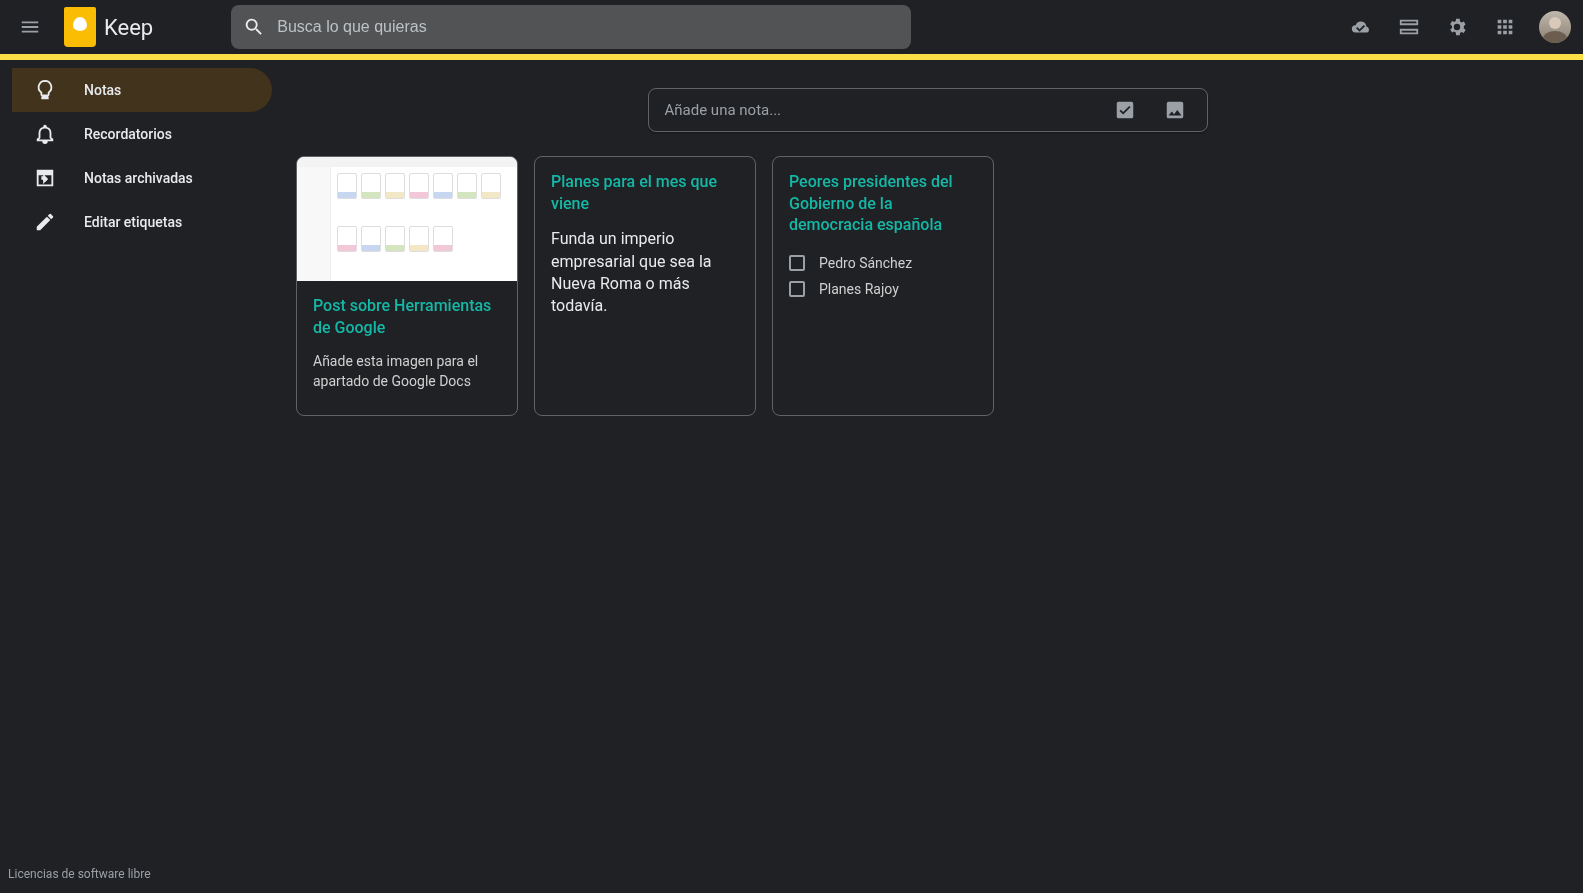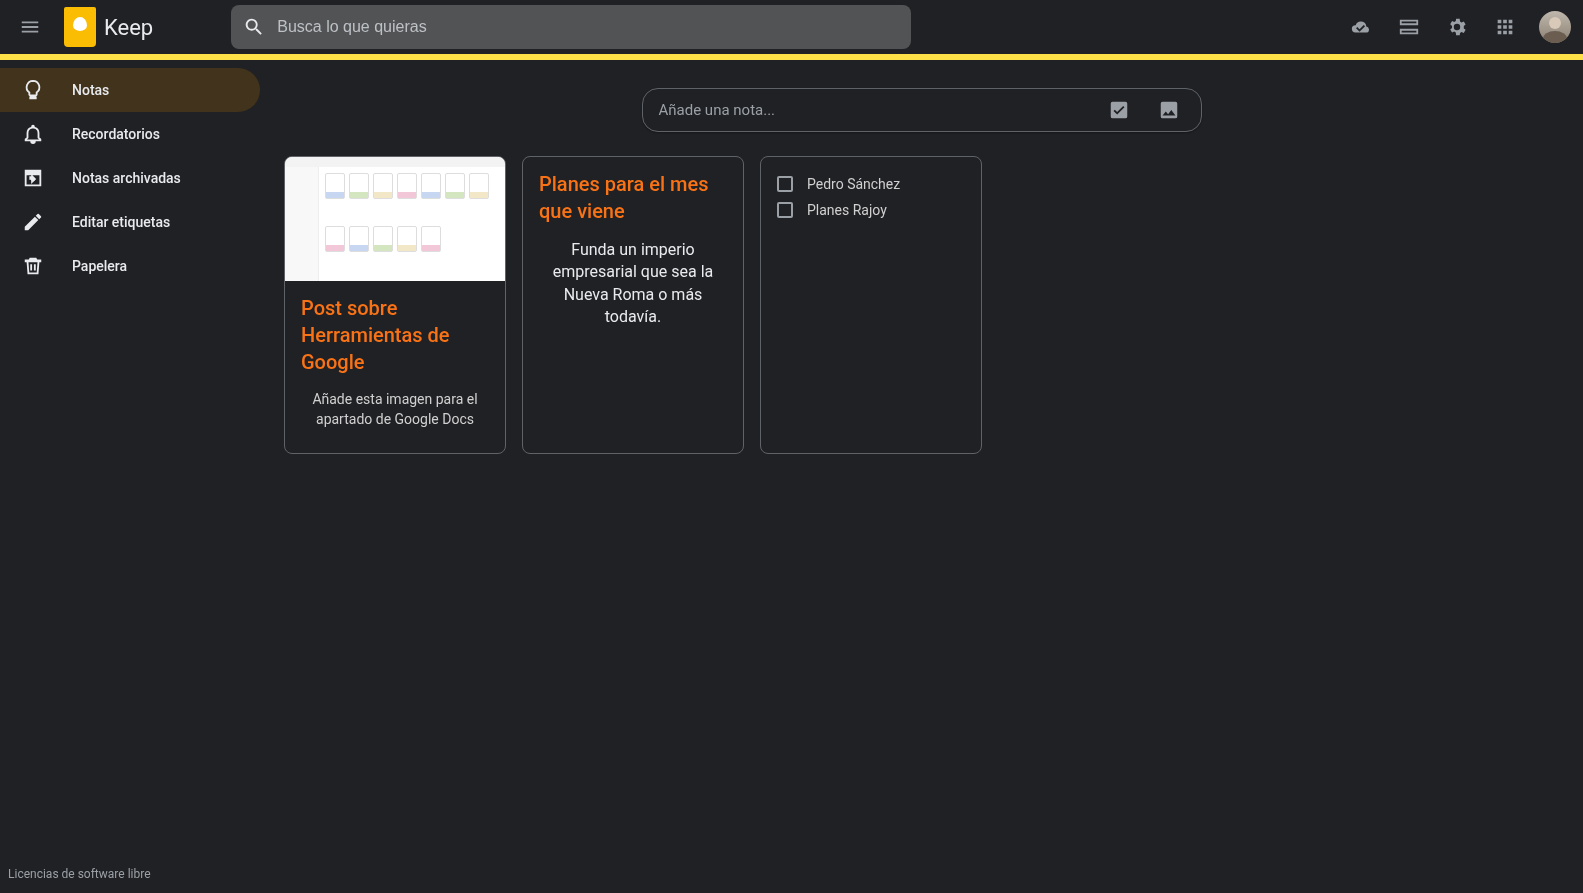--- a/index.html
+++ b/index.html
@@ -103,21 +103,21 @@
     content: '';
     position: absolute;
     bottom: -4px; left: 50%;
     transform: translateX(-50%);
     width: 24px; height: 16px;
     border-radius: 50% 50% 0 0;
     background: #6b5e50;
   }
   
   .body-row { display: flex; height: calc(100% - 60px); }
-  .sidebar { width: 260px; padding-top: 8px; flex-shrink: 0; }
+  .sidebar { width: 260px; padding-top: 8px; flex-shrink: 0; margin-left: 12px; }
   .side-item {
     height: 44px;
     display: flex; align-items: center;
     padding-left: 12px;
     gap: 28px;
     font-size: 14px;
     font-weight: 500;
     color: #e8eaed;
     cursor: pointer;
     border-radius: 0 22px 22px 0;
@@ -126,21 +126,21 @@
   .side-item.active { background: #41331c; }
   .side-item.active svg { fill: #fff; }
   .side-label {}
   
   .main { flex: 1; padding: 28px 16px 0 16px; position: relative; overflow-y: auto; }
   .note-input-bar {
     width: 560px;
     margin: 0 auto 24px auto;
     height: 44px;
     border: 1px solid #5f6368;
-    border-radius: 16px;
+    border-radius: 8px;
     display: flex;
     align-items: center;
     padding: 0 12px 0 16px;
     gap: 10px;
     box-shadow: 0 1px 2px rgba(0,0,0,0.3);
   }
   .note-input-placeholder {
     flex: 1;
     color: #9aa0a6;
     font-size: 15px;
@@ -164,31 +164,30 @@
   .note-card {
     width: 222px;
     border: 1px solid #5f6368;
     border-radius: 8px;
     overflow: hidden;
     background: #202124;
     cursor: pointer;
   }
   .note-card .card-pad { padding: 14px 16px 24px 16px; }
   .note-title {
-    font-size: 20px;
+    font-size: 16px;
     font-weight: 500;
-    color: #f97316;
+    color: #14b8a6;
     margin-bottom: 14px;
     line-height: 1.35;
   }
   .note-body {
     font-size: 14px;
     color: #d0d0d0;
     line-height: 1.4;
-    text-align: center;
   }
   .note-body.large {
     font-size: 16px;
     color: #e8eaed;
   }
   .note-image {
     width: 100%;
     height: 124px;
     background: #fff;
     position: relative;
@@ -307,27 +306,20 @@
           <path d="M20 6H4V4h16v2zM4 8h16v12H4V8zm5 3v2h2v3l3-3-3-3v1H9z" fill="none" stroke="currentColor" stroke-width="2"></path>
           <path d="M12 11v4m0 0l-2-2m2 2l2-2" stroke="currentColor" stroke-width="2" fill="none"></path>
         </svg>
       <span class="side-label">Notas archivadas</span>
     </div>
     <div class="side-item">
       <svg viewBox="0 0 24 24">
           <path d="M3 17.25V21h3.75L17.8 9.94l-3.75-3.75L3 17.25zM20.7 7.04a1 1 0 000-1.41l-2.34-2.34a1 1 0 00-1.41 0L15 5.24l3.75 3.75 1.96-1.95z"></path>
         </svg>
       <span class="side-label">Editar etiquetas</span>
-    </div>
-    <div class="side-item">
-      <svg viewBox="0 0 24 24">
-          <path d="M6 7h12l-1 13H7L6 7zm3-3h6l1 2H8l1-2zM4 6h16v1H4V6z" fill="none" stroke="currentColor" stroke-width="2"></path>
-          <path d="M10 10v7M14 10v7" stroke="currentColor" stroke-width="2"></path>
-        </svg>
-      <span class="side-label">Papelera</span>
     </div>
   </nav>
 
   <main class="main">
     <div class="note-input-bar">
       <span class="note-input-placeholder">Añade una nota...</span>
       <button class="nib-btn">
         <svg viewBox="0 0 24 24">
             <path d="M19 3H5a2 2 0 00-2 2v14a2 2 0 002 2h14a2 2 0 002-2V5a2 2 0 00-2-2zm-9 14l-4-4 1.4-1.4L10 14.2l6.6-6.6L18 9l-8 8z"></path>
           </svg>
@@ -368,20 +360,21 @@
 
       <div class="note-card">
         <div class="card-pad">
           <div class="note-title">Planes para el mes que viene</div>
           <div class="note-body large">Funda un imperio empresarial que sea la Nueva Roma o más todavía.</div>
         </div>
       </div>
 
       <div class="note-card">
         <div class="card-pad">
+          <div class="note-title">Peores presidentes del Gobierno de la democracia española</div>
           <ul class="checklist">
             <li>
               <span class="chk"></span>
               <span class="chk-label">Pedro Sánchez</span>
             </li>
             <li>
               <span class="chk"></span>
               <span class="chk-label">Planes Rajoy</span>
             </li>
           </ul>

